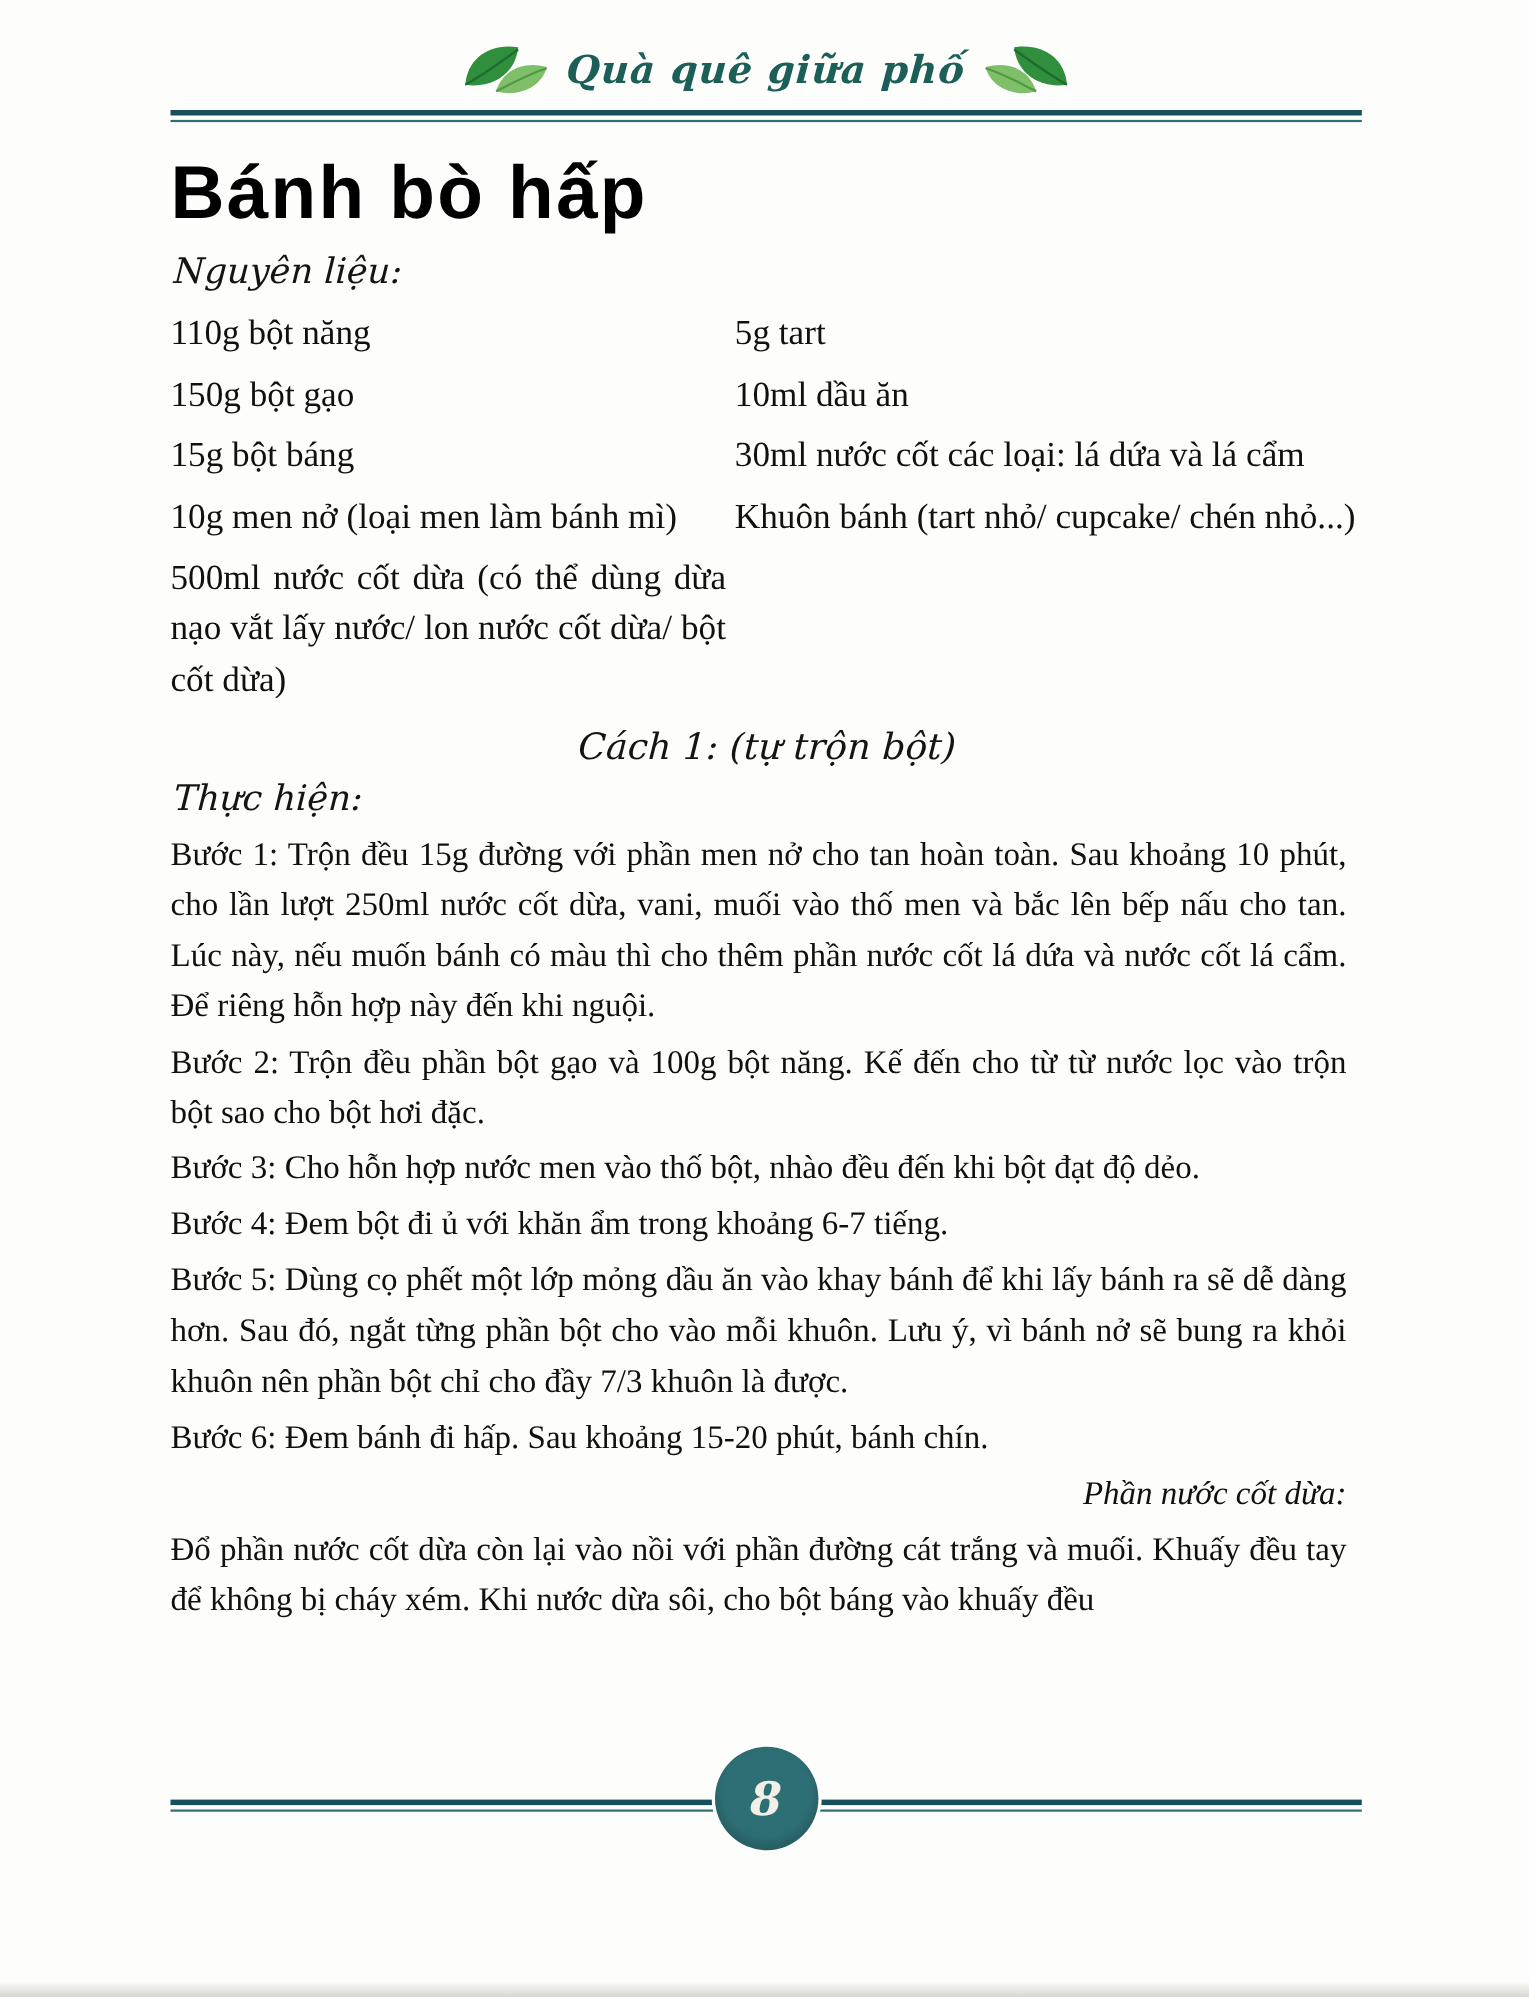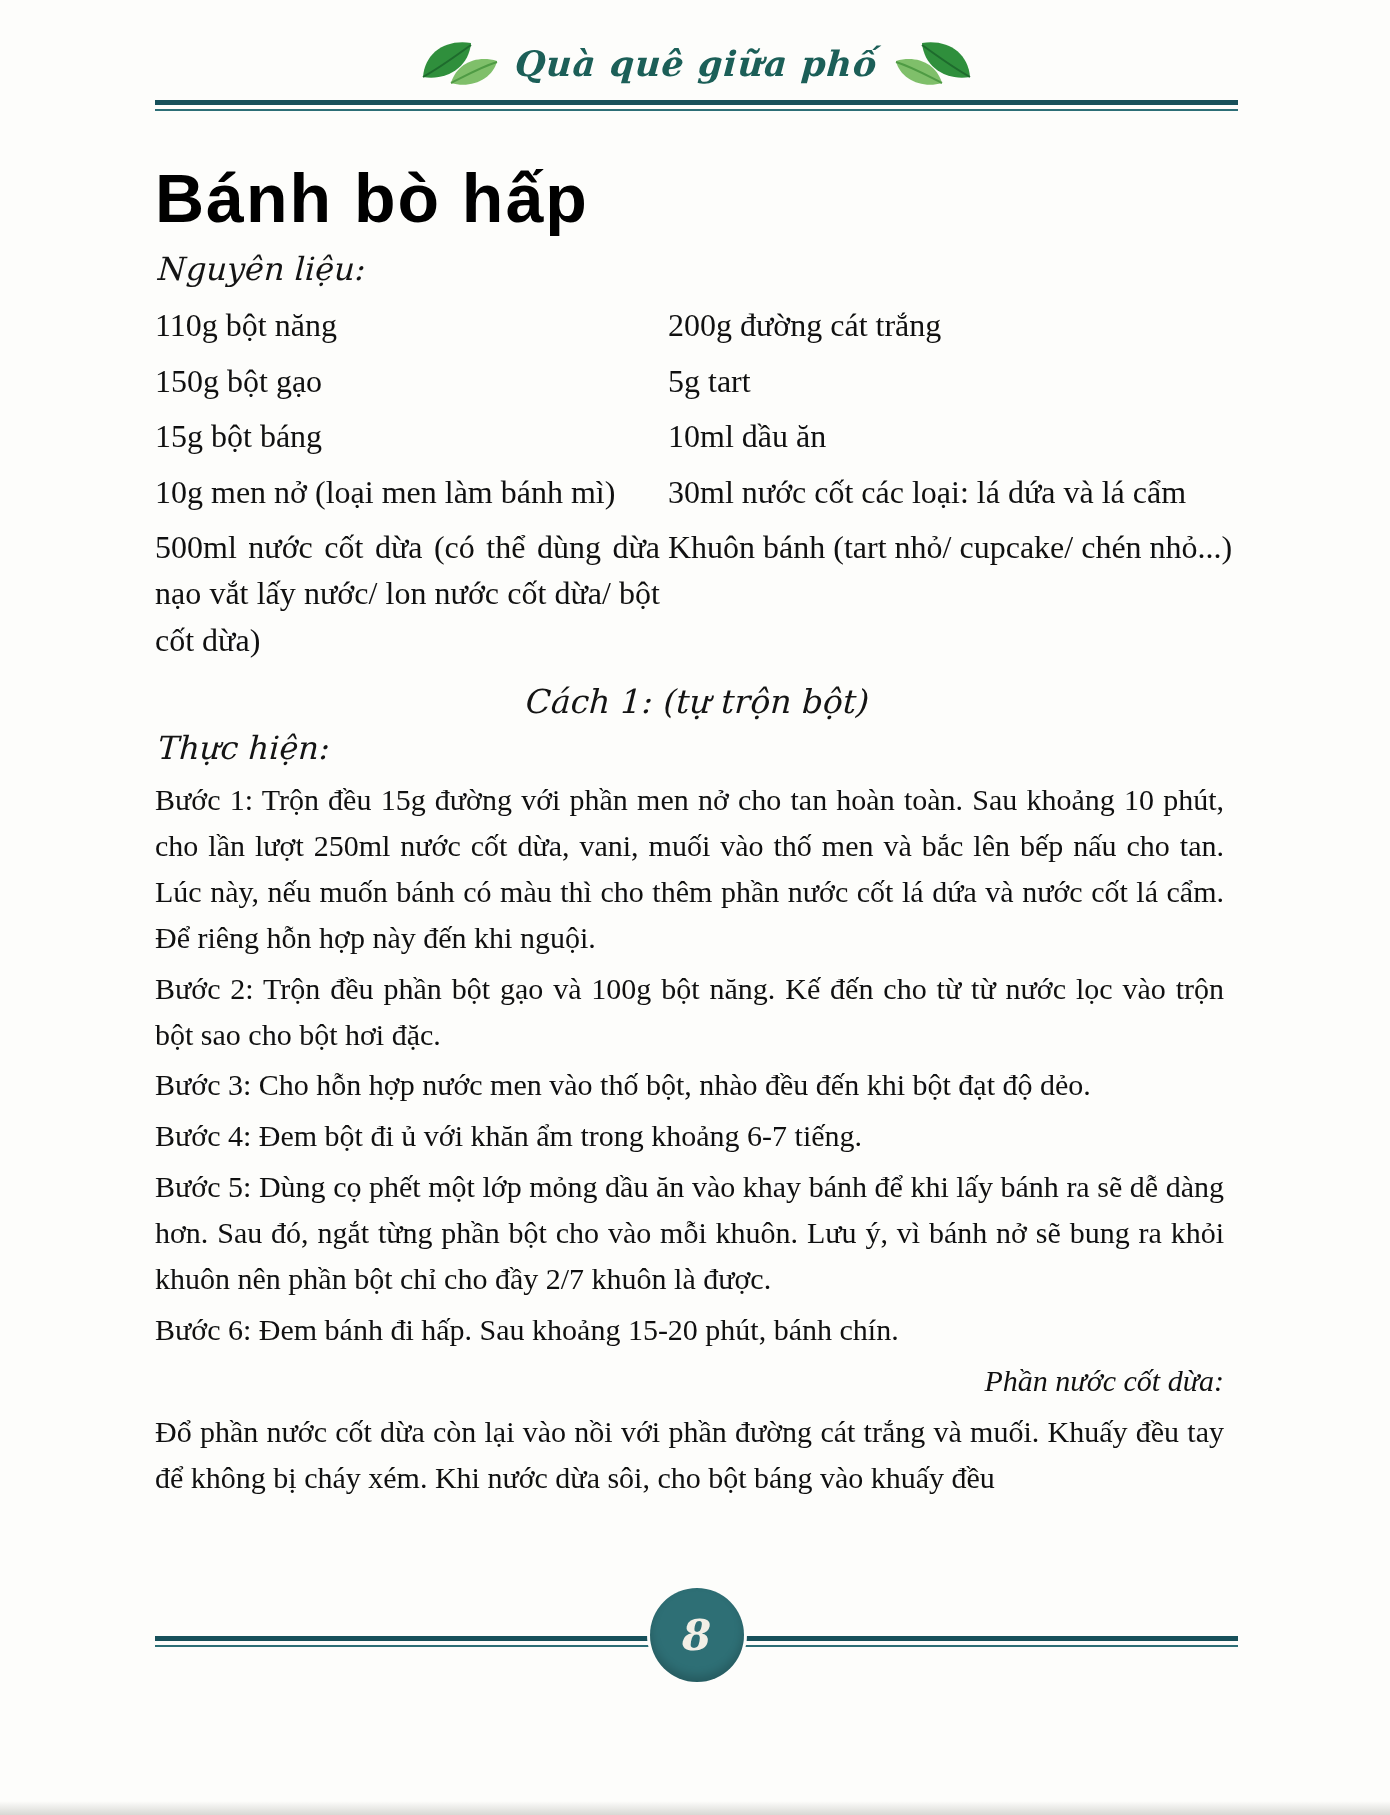--- a/index.html
+++ b/index.html
@@ -32,21 +32,21 @@
   .double-rule{
     border-top:5px solid #17505a;
     position:relative;
     margin-top:4px;
   }
   .double-rule::after{
     content:"";display:block;height:2px;background:#2c6e76;margin-top:4px;
   }
   
   .title{
-    margin:52px 0 16px 0;
+    margin:29px 0 16px 0;
     font-family:"Liberation Sans", sans-serif;
     font-weight:700;
     font-size:68px;
     letter-spacing:2px;
     color:#000;
     line-height:1.05;
   }
   
   .script{
     font-family:"DejaVu Serif", serif;
@@ -139,38 +139,37 @@
 
   <div class="ingredients">
     <ul>
       <li>110g bột năng</li>
       <li>150g bột gạo</li>
       <li>15g bột báng</li>
       <li>10g men nở (loại men làm bánh mì)</li>
       <li>500ml nước cốt dừa (có thể dùng dừa nạo vắt lấy nước/ lon nước cốt dừa/ bột cốt dừa)</li>
     </ul>
     <ul>
-      <li>200g đường cát trắng</li>
       <li>5g tart</li>
       <li>10ml dầu ăn</li>
       <li>30ml nước cốt các loại: lá dứa và lá cẩm</li>
       <li>Khuôn bánh (tart nhỏ/ cupcake/ chén nhỏ...)</li>
     </ul>
   </div>
 
   <div class="script method-heading">Cách 1: (tự trộn bột)</div>
 
   <div class="script steps-heading">Thực hiện:</div>
 
   <div class="body-text">
     <p>Bước 1: Trộn đều 15g đường với phần men nở cho tan hoàn toàn. Sau khoảng 10 phút, cho lần lượt 250ml nước cốt dừa, vani, muối vào thố men và bắc lên bếp nấu cho tan. Lúc này, nếu muốn bánh có màu thì cho thêm phần nước cốt lá dứa và nước cốt lá cẩm. Để riêng hỗn hợp này đến khi nguội.</p>
     <p>Bước 2: Trộn đều phần bột gạo và 100g bột năng. Kế đến cho từ từ nước lọc vào trộn bột sao cho bột hơi đặc.</p>
     <p>Bước 3: Cho hỗn hợp nước men vào thố bột, nhào đều đến khi bột đạt độ dẻo.</p>
     <p>Bước 4: Đem bột đi ủ với khăn ẩm trong khoảng 6-7 tiếng.</p>
-    <p>Bước 5: Dùng cọ phết một lớp mỏng dầu ăn vào khay bánh để khi lấy bánh ra sẽ dễ dàng hơn. Sau đó, ngắt từng phần bột cho vào mỗi khuôn. Lưu ý, vì bánh nở sẽ bung ra khỏi khuôn nên phần bột chỉ cho đầy 2/7 khuôn là được.</p>
+    <p>Bước 5: Dùng cọ phết một lớp mỏng dầu ăn vào khay bánh để khi lấy bánh ra sẽ dễ dàng hơn. Sau đó, ngắt từng phần bột cho vào mỗi khuôn. Lưu ý, vì bánh nở sẽ bung ra khỏi khuôn nên phần bột chỉ cho đầy 7/3 khuôn là được.</p>
     <p>Bước 6: Đem bánh đi hấp. Sau khoảng 15-20 phút, bánh chín.</p>
     <p class="italic">Phần nước cốt dừa:</p>
     <p>Đổ phần nước cốt dừa còn lại vào nồi với phần đường cát trắng và muối. Khuấy đều tay để không bị cháy xém. Khi nước dừa sôi, cho bột báng vào khuấy đều</p>
   </div>
 
   <footer class="footer">
     <div class="double-rule"></div>
     <div class="page-badge">
       <span>8</span>
     </div>

